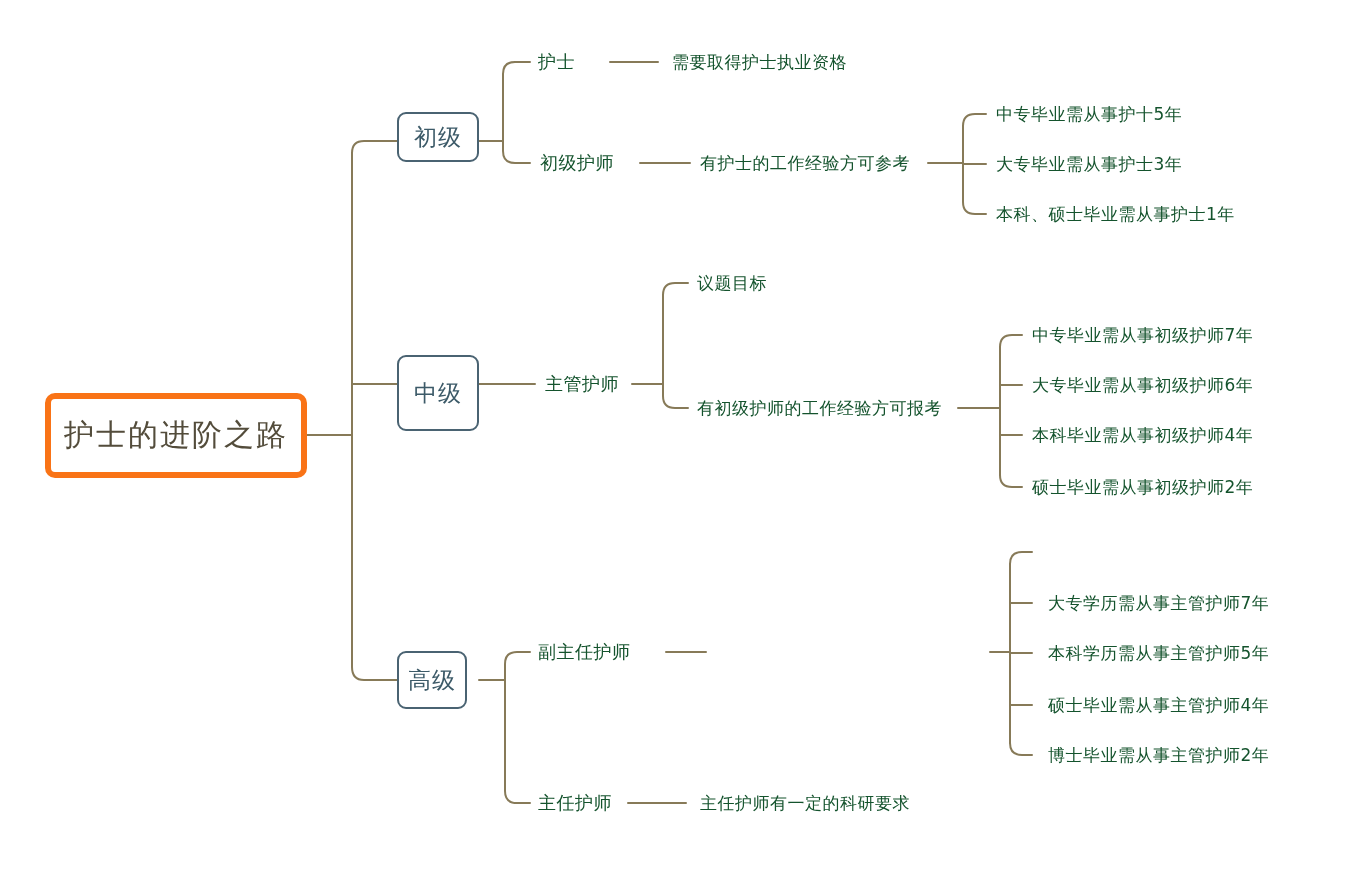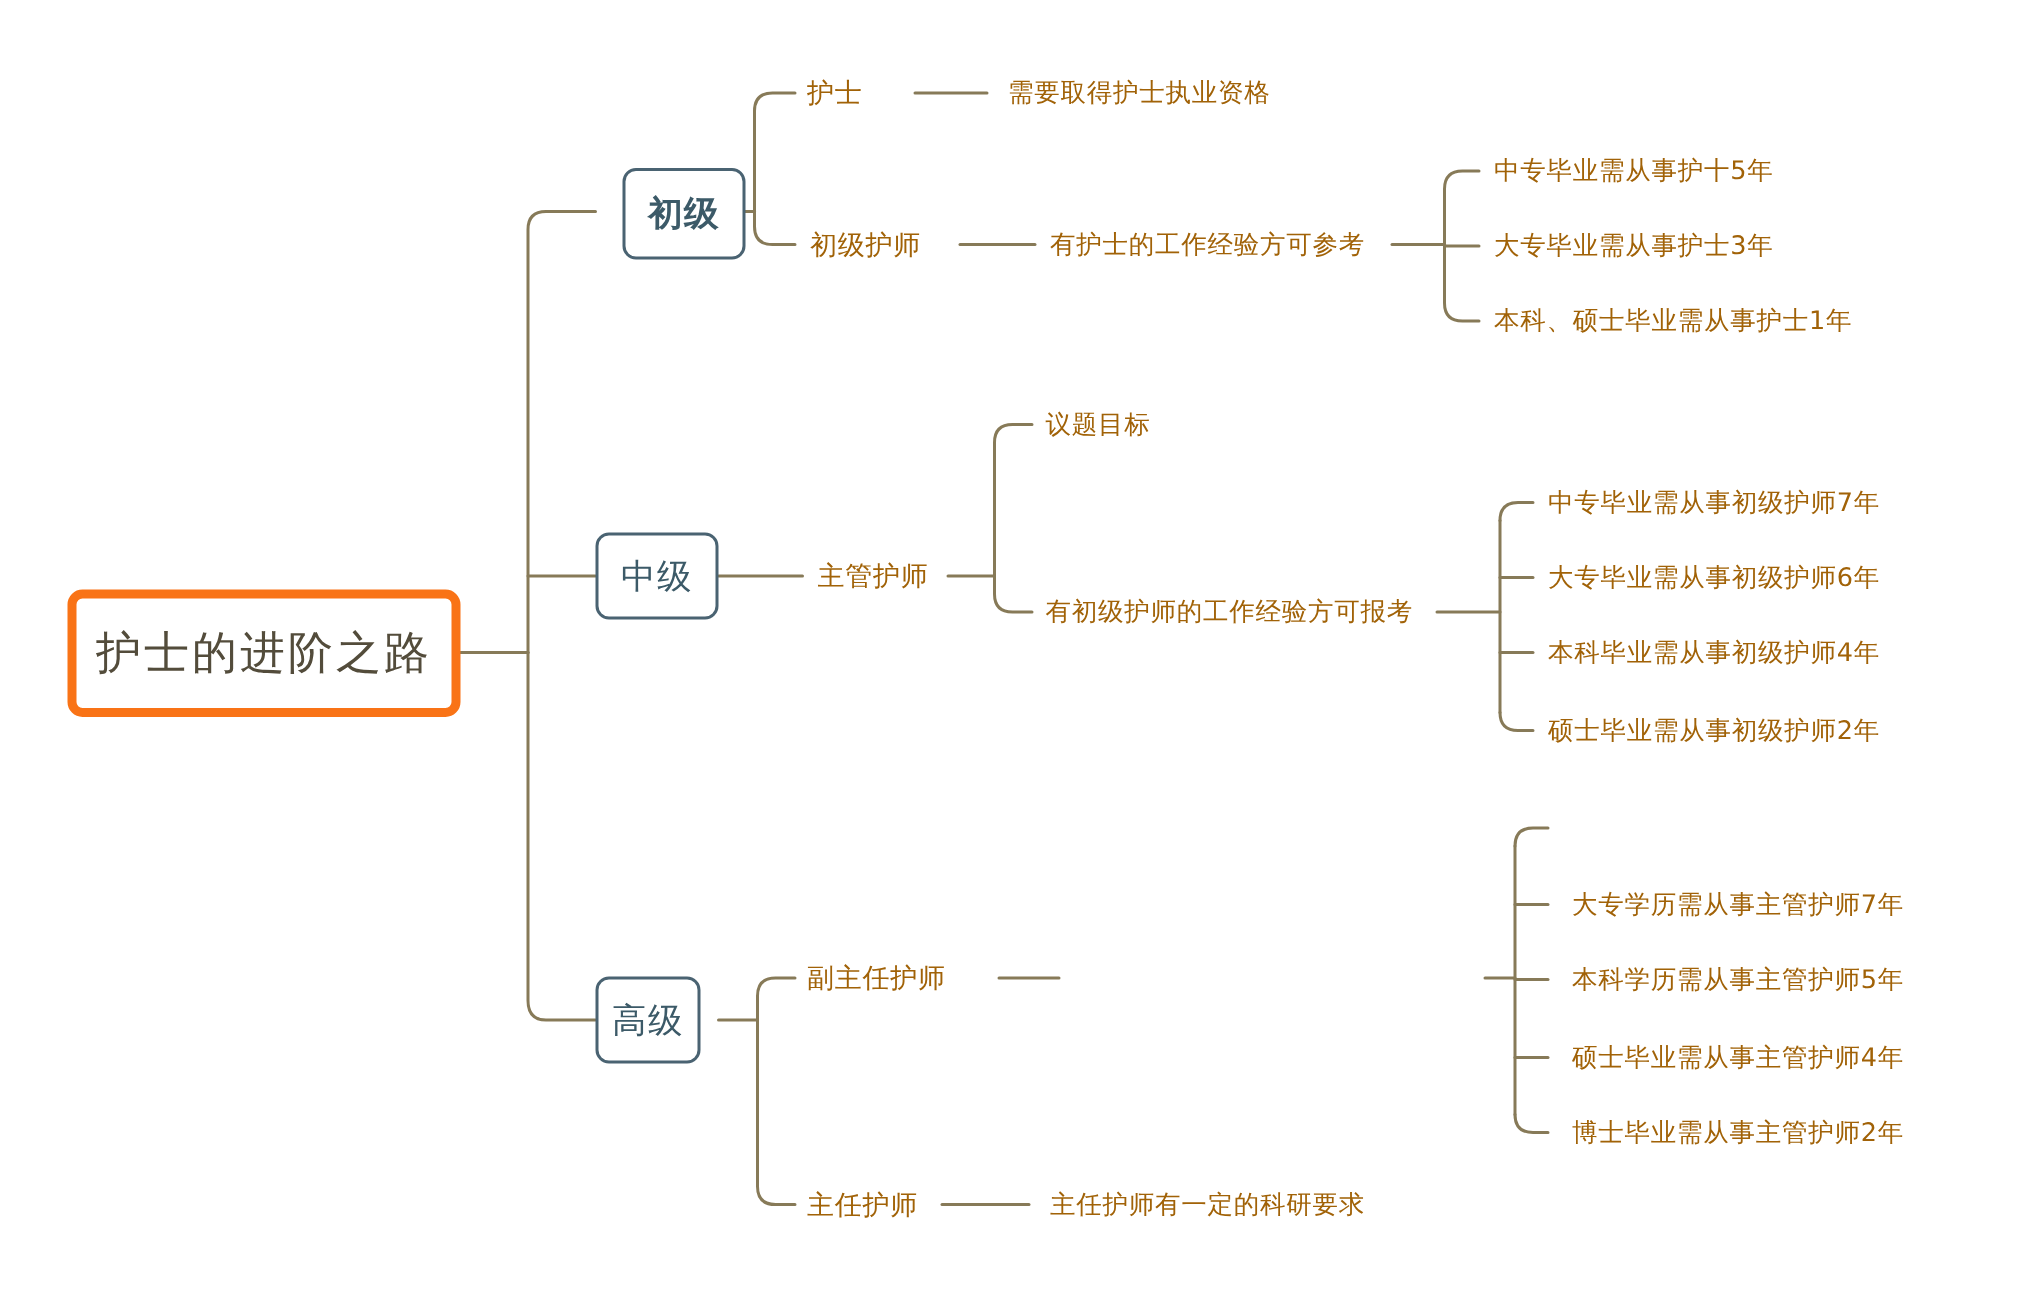--- a/index.html
+++ b/index.html
@@ -44,21 +44,21 @@
     border: 6px solid #f97316;
     border-radius: 10px;
     color: #534c3b;
     font-size: 30px;
     letter-spacing: 2px;
   }
   .t {
     position: absolute;
     transform: translateY(-50%);
     white-space: nowrap;
-    color: #a16207;
+    color: #14532d;
     cursor: pointer;
   }
   .lvl2 { font-size: 18px; letter-spacing: 0.5px; }
   .lvl3 { font-size: 17px; letter-spacing: 0.5px; }
 </style>
 </head>
 <body>
 
 <div id="canvas">
 
@@ -101,24 +101,24 @@
     <path d="M1010,653 H1032"></path>
     <path d="M1010,705 H1032"></path>
     <path d="M1010,743 Q1010,755 1022,755 H1032"></path>
     <path d="M628,803 H686"></path>
   </svg>
 
   <div class="box root-box" style="left:45px; top:393px; width:262px; height:85px;">
     <span>护士的进阶之路</span>
   </div>
 
-  <div class="box" style="left:415px; top:112px; width:82px; height:61px;font-weight:bold;">
+  <div class="box" style="left:397px; top:112px; width:82px; height:50px;">
     <span>初级</span>
   </div>
-  <div class="box" style="left:397px; top:355px; width:82px; height:58px;">
+  <div class="box" style="left:397px; top:355px; width:82px; height:76px;">
     <span>中级</span>
   </div>
   <div class="box" style="left:397px; top:651px; width:70px; height:58px;">
     <span>高级</span>
   </div>
 
   <div class="t lvl2" style="left:538px; top:62px;">护士</div>
   <div class="t lvl3" style="left:672px; top:62px;">需要取得护士执业资格</div>
   <div class="t lvl2" style="left:540px; top:163px;">初级护师</div>
   <div class="t lvl3" style="left:700px; top:163px;">有护士的工作经验方可参考</div>

